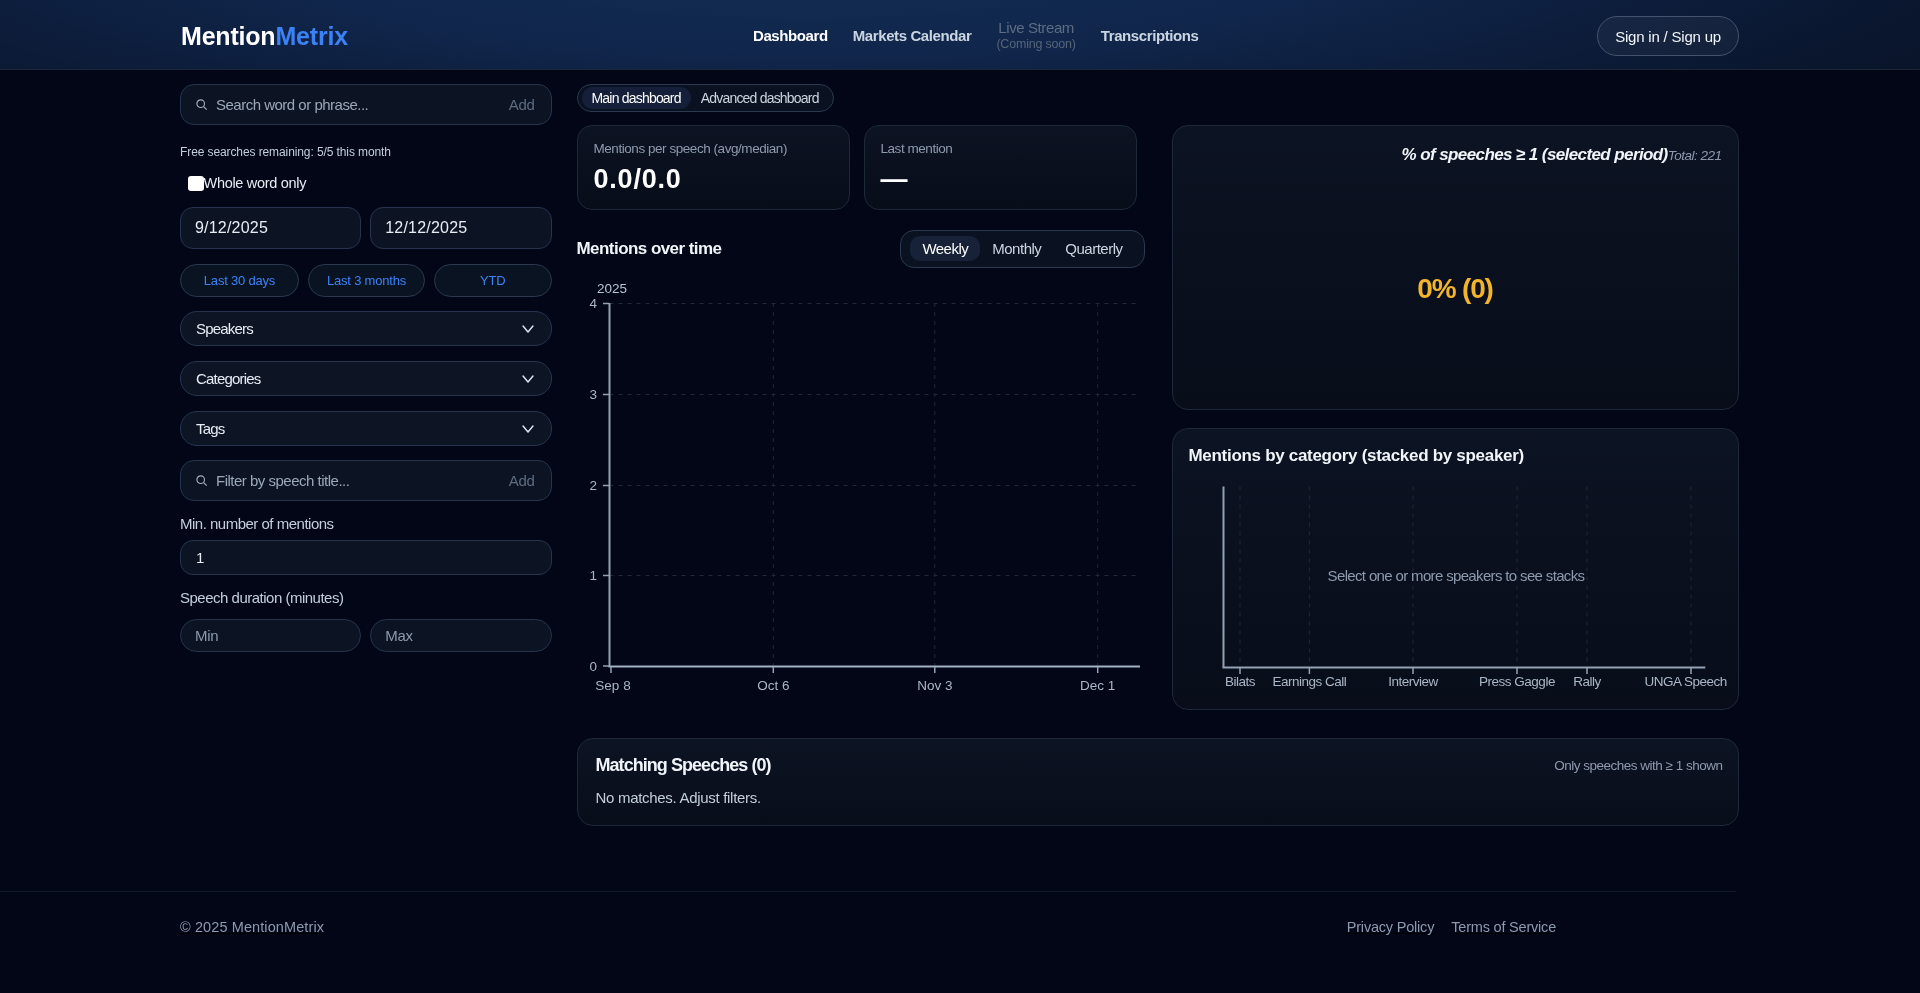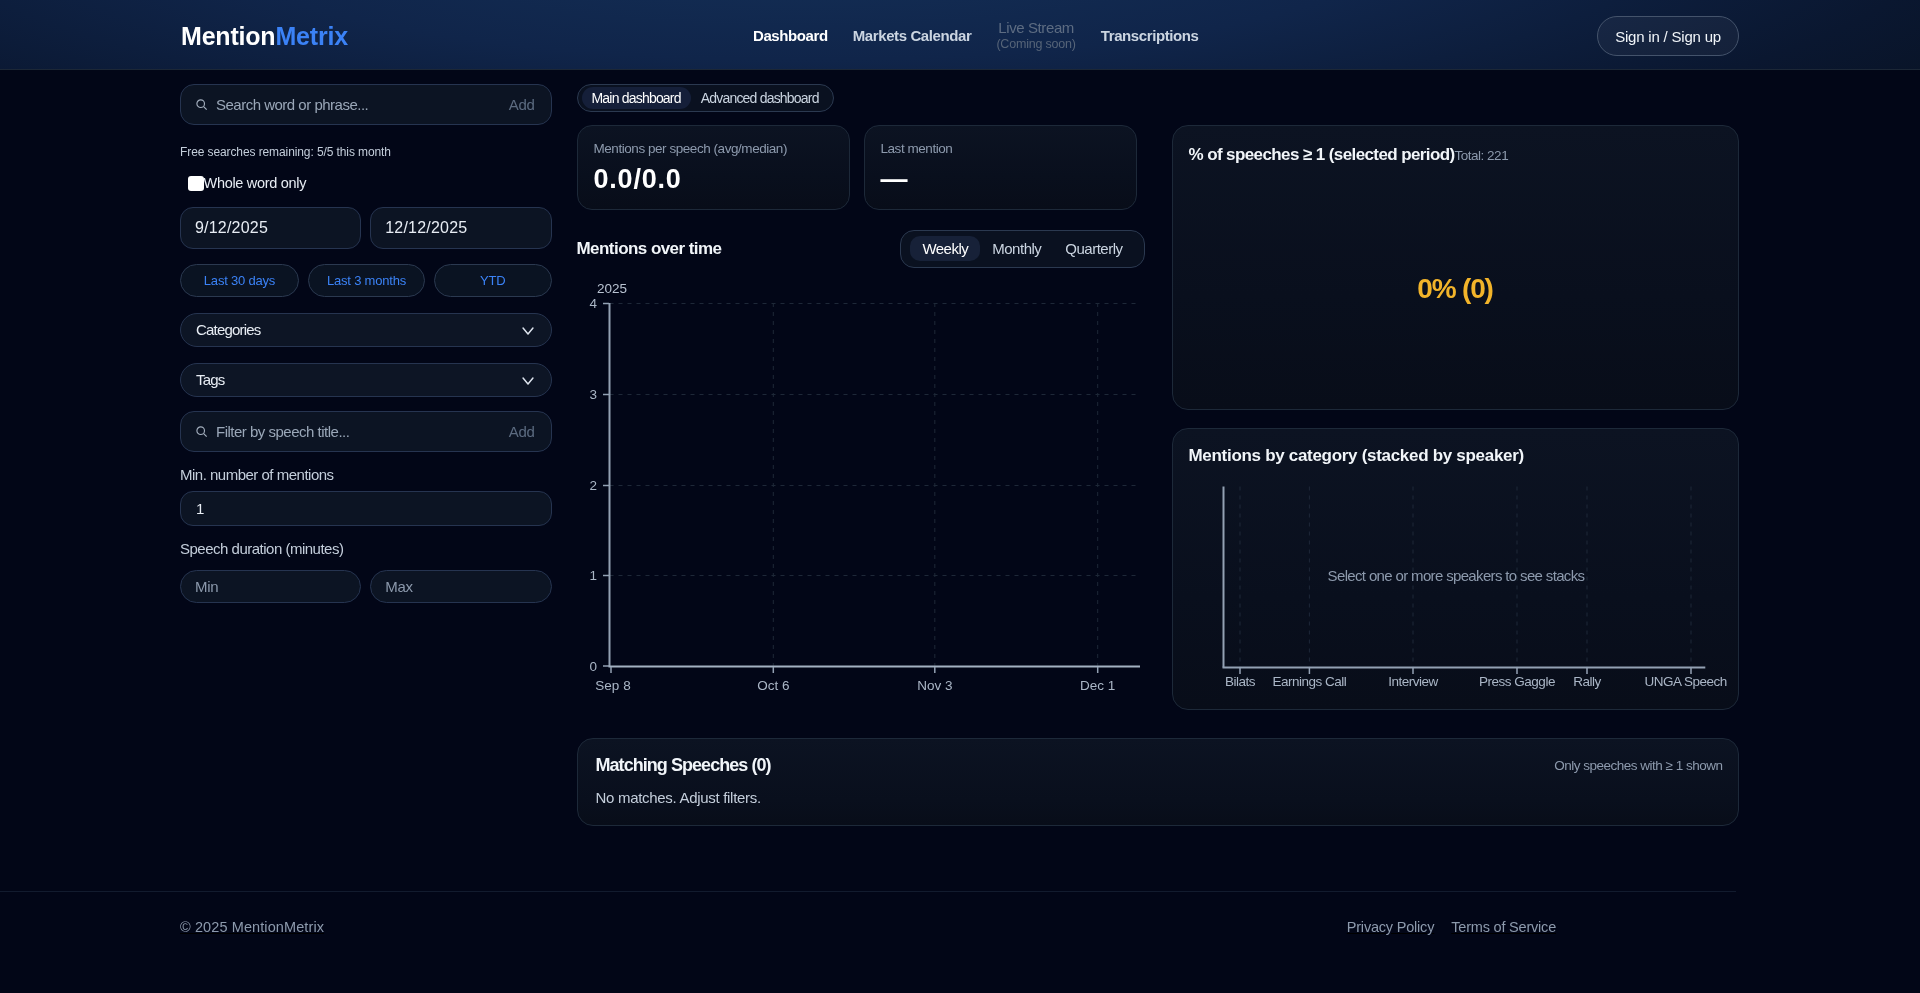--- a/index.html
+++ b/index.html
@@ -57,21 +57,21 @@
 .stat .sv { color:#fff; font-size:27px; font-weight:bold; margin-top:8px; letter-spacing:0.8px; }
 .mot { margin-top:20px; display:flex; align-items:center; justify-content:space-between; height:37px; }
 .mot h2 { color:#f1f5f9; font-size:17px; font-weight:bold; letter-spacing:-0.55px; }
 .wmq { display:inline-flex; align-items:center; height:38px; border:1px solid #2b3950; border-radius:14px; background:#0a1120; padding:0 9px; }
 .wtab { font-size:15px; color:#cbd5e1; padding:5px 12px; border-radius:10px; line-height:15px; letter-spacing:-0.5px; }
 .wtab.on { color:#fff; background:#172138; }
 
 
 .card { background:linear-gradient(180deg,#0c1322,#090f1d 60%,#080d19); border:1px solid #1d2939; border-radius:16px; }
 .pctcard { height:285px; padding:19px 16px 19px 16px; position:relative; }
-.pctcard .hd { display:flex; justify-content:flex-start; align-items:center; }
+.pctcard .hd { display:flex; justify-content:flex-end; align-items:center;font-style:italic; }
 .pctcard .hd .t { color:#f1f5f9; font-size:17px; font-weight:bold; letter-spacing:-0.6px; }
 .pctcard .hd .r { color:#8d9aad; font-size:13.5px; letter-spacing:-0.5px; }
 .pctval { position:absolute; left:0; right:0; top:147px; text-align:center; color:#f2b42a; font-size:28px; font-weight:bold; letter-spacing:-1.2px; }
 .catcard { margin-top:18px; height:282px; padding:17px 16px; position:relative; }
 .catcard .t { color:#f1f5f9; font-size:17px; font-weight:bold; letter-spacing:-0.3px; }
 
 
 .match { margin-top:28px; margin-left:396.5px; width:1162px; height:88px; background:linear-gradient(180deg,#0c1322,#090f1d 70%,#080d19); border:1px solid #1d2939; border-radius:16px; padding:16px 15px 16px 18px; }
 .match .row { display:flex; justify-content:space-between; align-items:center; }
 .match .t { color:#f1f5f9; font-size:18px; font-weight:bold; letter-spacing:-0.95px; }
@@ -117,20 +117,23 @@
         </div>
       <div class="daterow">
         <div class="dinput">9/12/2025</div>
         <div class="dinput">12/12/2025</div>
       </div>
       <div class="pillrow">
         <div class="pill p1">Last 30 days</div>
         <div class="pill p2">Last 3 months</div>
         <div class="pill p3">YTD</div>
       </div>
+      <div class="select first">Speakers <svg class="chev" viewBox="0 0 24 24" fill="none" stroke="#dde4ee" stroke-width="2.5" stroke-linecap="round" stroke-linejoin="round">
+            <polyline points="3.5,8.5 12,19 20.5,8.5"></polyline>
+          </svg></div>
       <div class="select">Categories <svg class="chev" viewBox="0 0 24 24" fill="none" stroke="#dde4ee" stroke-width="2.5" stroke-linecap="round" stroke-linejoin="round">
             <polyline points="3.5,8.5 12,19 20.5,8.5"></polyline>
           </svg></div>
       <div class="select">Tags <svg class="chev" viewBox="0 0 24 24" fill="none" stroke="#dde4ee" stroke-width="2.5" stroke-linecap="round" stroke-linejoin="round">
             <polyline points="3.5,8.5 12,19 20.5,8.5"></polyline>
           </svg></div>
       <div class="searchbox filterbox">
         <svg class="sicon" viewBox="0 0 24 24" fill="none" stroke="#a5b0bf" stroke-width="2.1">
             <circle cx="10.5" cy="10.5" r="7"></circle>
             <line x1="16" y1="16" x2="21.5" y2="21.5"></line>

